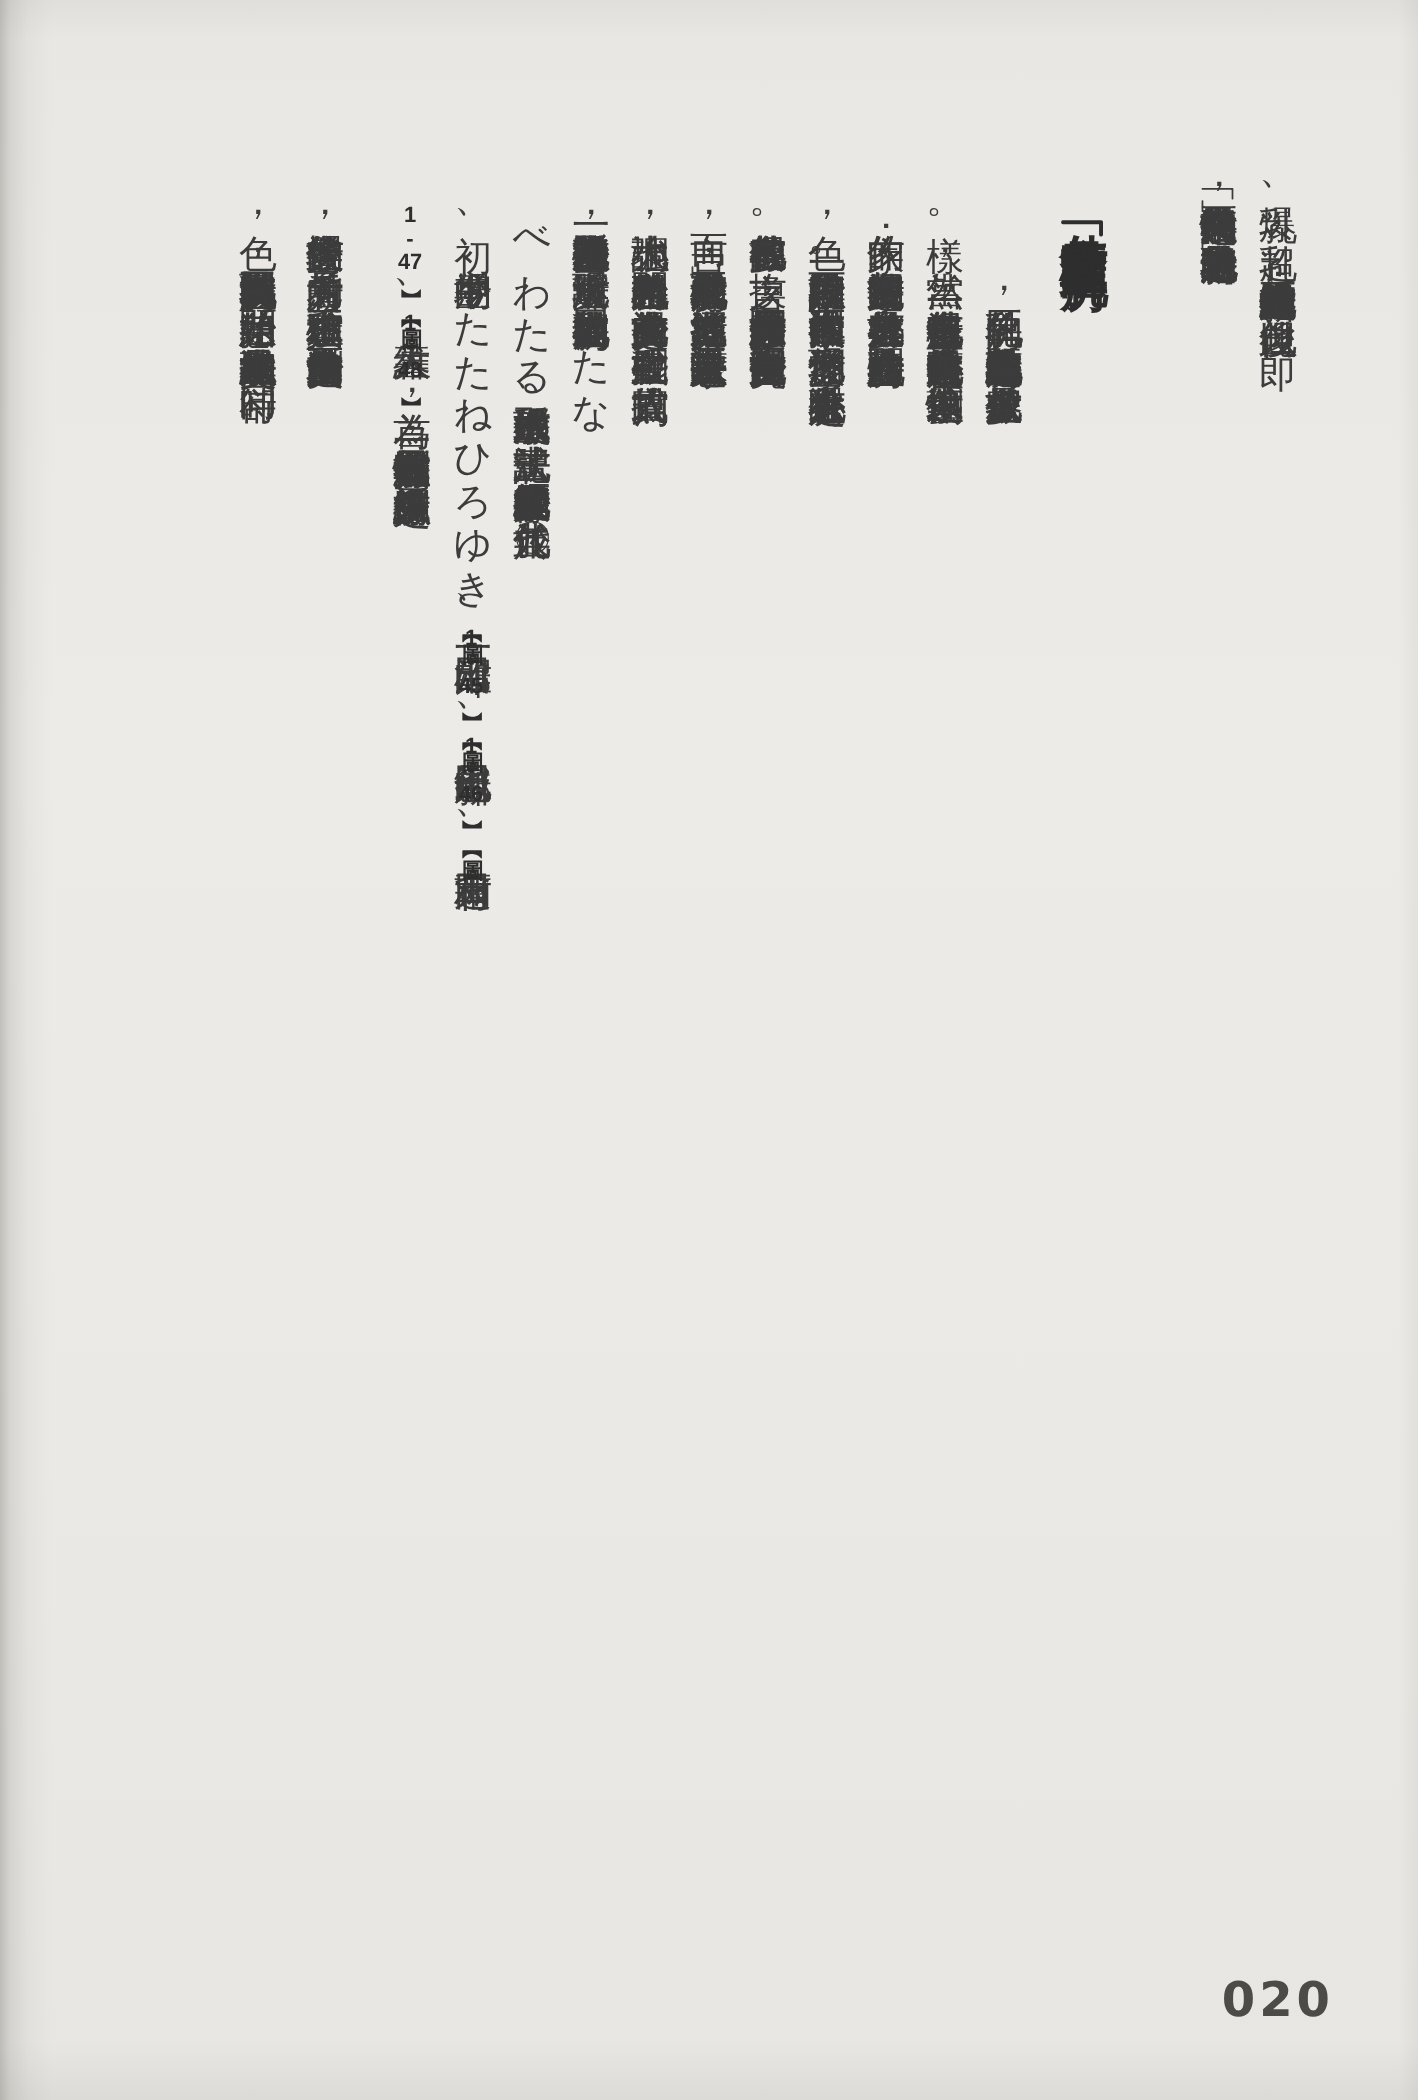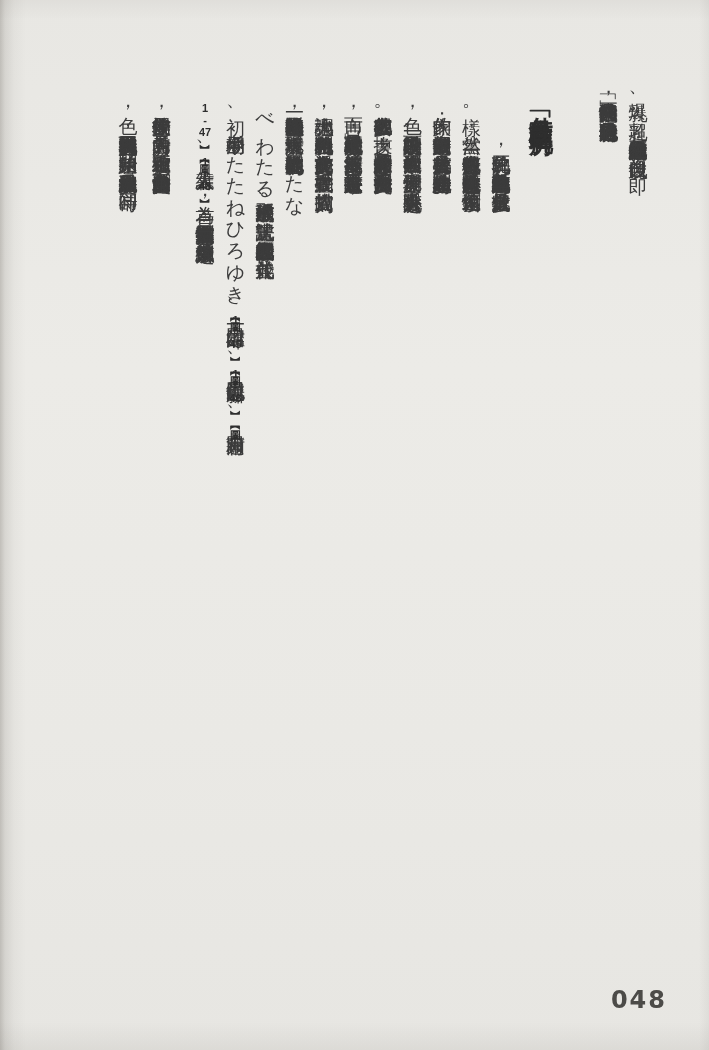--- a/index.html
+++ b/index.html
@@ -77,14 +77,14 @@
         <div class="tcol">地強調大小，開始將角色與乳格融合。在此之前的美少女漫畫，在擺脫動畫式、寫實式的描寫，</div>
         <div class="tcol">改以以變形為基本的漫畫為基礎一路進化後，逐漸脫離了現實；因此乳房的描寫也從初期わたな</div>
         <div class="tcol">べわたる那種水球般的漫畫式、記號式畫法，經歷各式各樣的變化後進入摸索期，並於九〇年代</div>
         <div class="tcol">初、中期登場的うたたねひろゆき、田沼雄一郎<span class="ref">【圖1-<span class="tcy">45</span>】</span>、新貝田鐵也郎<span class="ref">【圖1-<span class="tcy">46</span>】</span>、村田蓮爾<span class="ref">【圖</span></div>
         <div class="tcol"><span class="ref">1-<span class="tcy">47</span>】</span>、大暮維人<span class="ref">【圖1-<span class="tcy">48</span>】</span>為首，一眾畫風雖非寫實卻擁有壓倒性畫力，以前所未見之纖細線條</div>
         <div class="tcol gap">作畫的作家登場後，看見了新的方向。不追求寫實和正確，而追求最適合自己創造的美少女角</div>
         <div class="tcol">色，同時又不會減損真實感的乳房表現，開始急速抬頭。過去如油和水般總是無法交融，卻同時</div>
       </div>
   </div>
 
-  <div class="page-number">048</div>
+  <div class="page-number">020</div>
 </div>
 
 </body></html>

